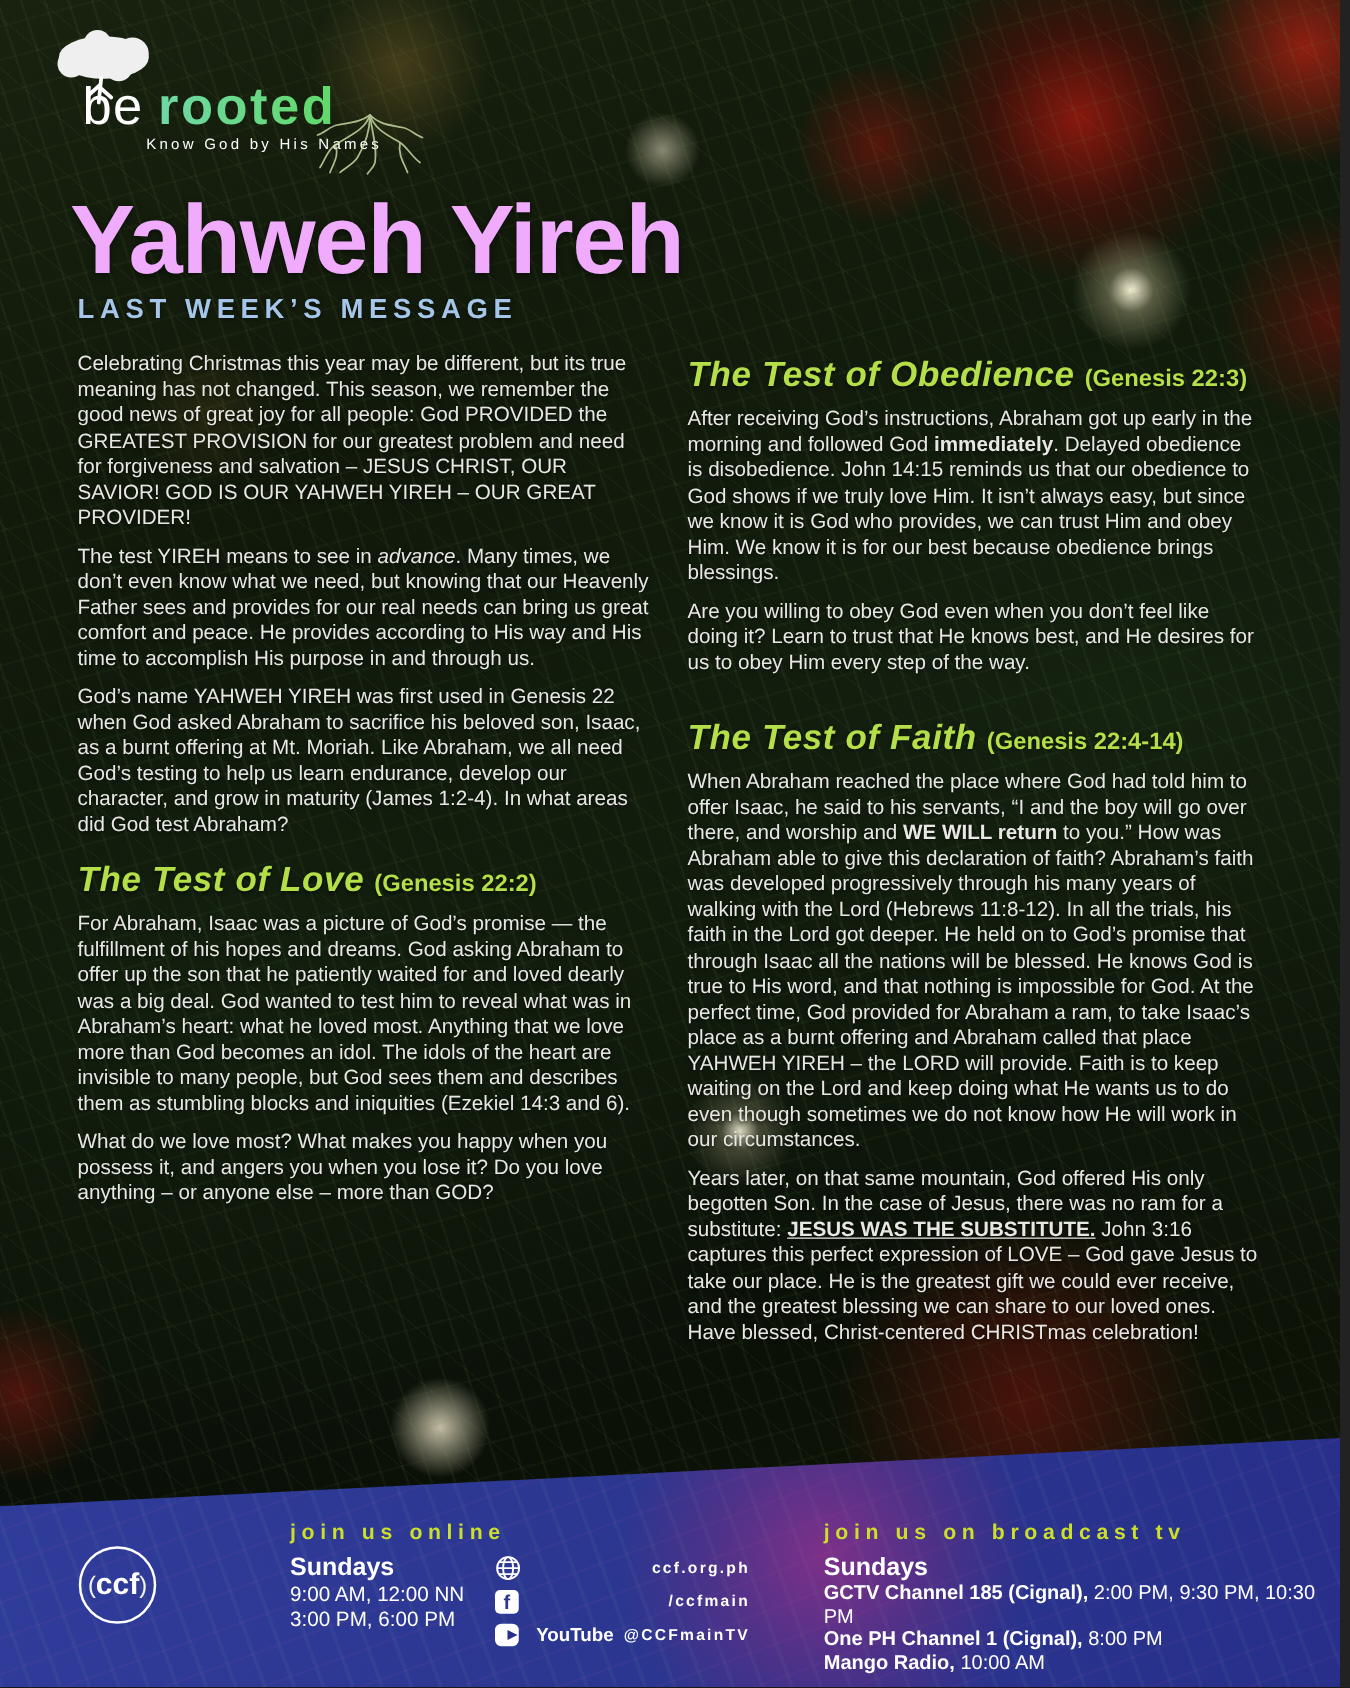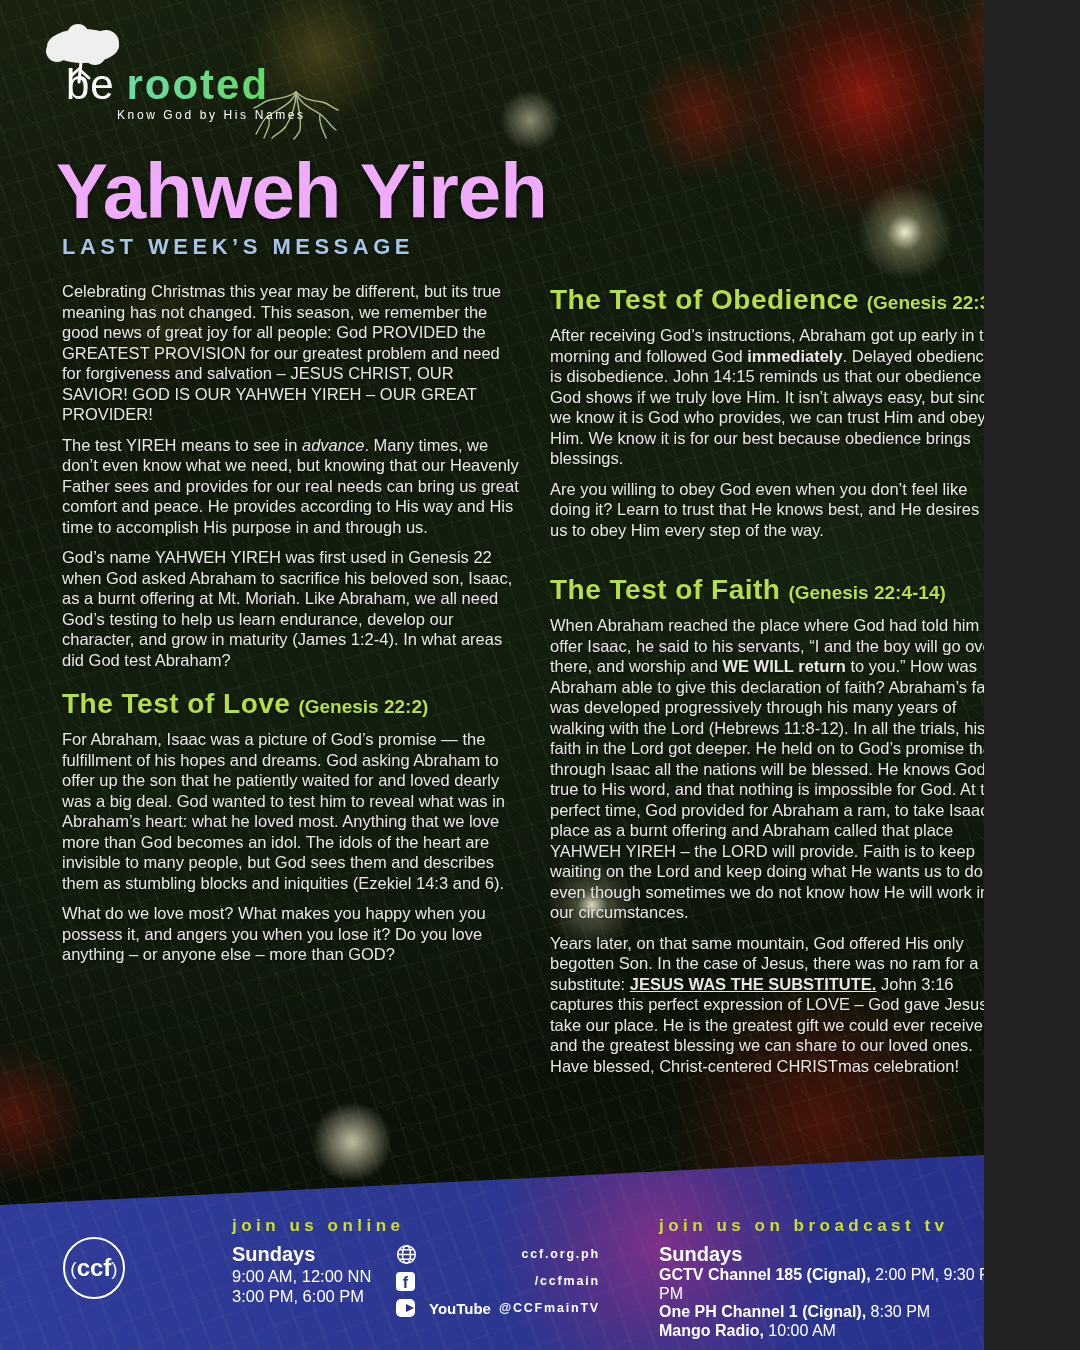--- a/index.html
+++ b/index.html
@@ -1,17 +1,17 @@
 <!DOCTYPE html>
 <html><head>
 <meta charset="utf-8">
 <style>
   html,body{margin:0;padding:0;background:#222;}
   .poster{
-    position:relative;width:984px;height:1350px;overflow:hidden;
+    position:relative;width:1072px;height:1350px;overflow:hidden;
     font-family:"Liberation Sans",sans-serif;background:#0c120a;
   }
   
   .bg{
     position:absolute;inset:0;
     background:
       radial-gradient(circle at 905px 232px, rgba(255,250,222,.95), rgba(255,240,190,.30) 18px, transparent 48px),
       radial-gradient(circle at 592px 905px, rgba(255,250,225,.85), rgba(255,240,200,.22) 15px, transparent 44px),
       radial-gradient(circle at 352px 1142px, rgba(255,245,215,.75), transparent 40px),
       radial-gradient(circle at 530px 120px, rgba(255,245,215,.5), transparent 30px),
@@ -61,21 +61,21 @@
   .col p{
     margin:0 0 10px;font-size:16.5px;line-height:20.5px;color:#e8e7e3;
     text-shadow:0 1px 3px rgba(0,0,0,.6);
   }
   .col p strong{font-weight:bold;}
   .col p em{font-style:italic;}
   .col p .u{text-decoration:underline;}
   .section-heading{margin:18px 0 9px;color:#b5df48;text-shadow:0 1px 3px rgba(0,0,0,.55);white-space:nowrap;}
   .section-heading.gap{margin-top:34px;}
   .col .section-heading:first-child{margin-top:3px;}
-  .sh-title{font-size:28px;font-weight:bold;letter-spacing:.5px;}
+  .sh-title{font-size:28px;font-weight:bold;letter-spacing:.5px;font-style:italic;}
   .sh-ref{font-size:19px;font-weight:bold;margin-left:8px;}
   
   .footer{
     position:absolute;left:0;bottom:0;width:1080px;height:202px;
     clip-path:polygon(0 57px,100% 2px,100% 100%,0 100%);
     background:
       radial-gradient(circle at 660px 97px, rgba(208,45,130,.5), rgba(178,40,118,.25) 90px, transparent 165px),
       repeating-linear-gradient(70deg, rgba(130,190,170,.06) 0 3px, transparent 3px 22px),
       repeating-linear-gradient(-20deg, rgba(210,90,160,.05) 0 2px, transparent 2px 27px),
       linear-gradient(100deg,#303c9a 0%,#2b3690 50%,#272f8a 100%);
@@ -203,17 +203,17 @@
           </span>
         <span class="yt-word">YouTube</span>
         <span class="link-label">@CCFmainTV</span>
       </div>
     </div>
 
     <div class="broadcast">
       <div class="f-heading">join us on broadcast tv</div>
       <div class="f-day">Sundays</div>
       <div class="b-row"><b>GCTV Channel 185 (Cignal),</b><span> 2:00 PM, 9:30 PM, 10:30 PM</span></div>
-      <div class="b-row"><b>One PH Channel 1 (Cignal),</b><span> 8:30 PM</span></div>
+      <div class="b-row"><b>One PH Channel 1 (Cignal),</b><span> 8:00 PM</span></div>
       <div class="b-row"><b>Mango Radio,</b><span> 10:00 AM</span></div>
     </div>
   </div>
 </div>
 
 </body></html>

